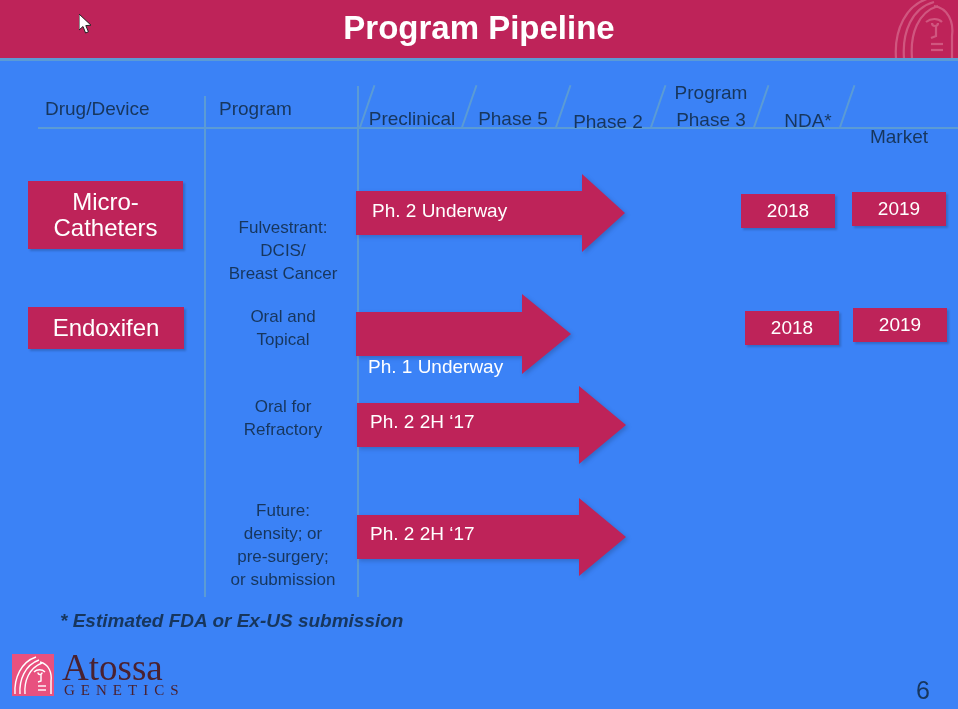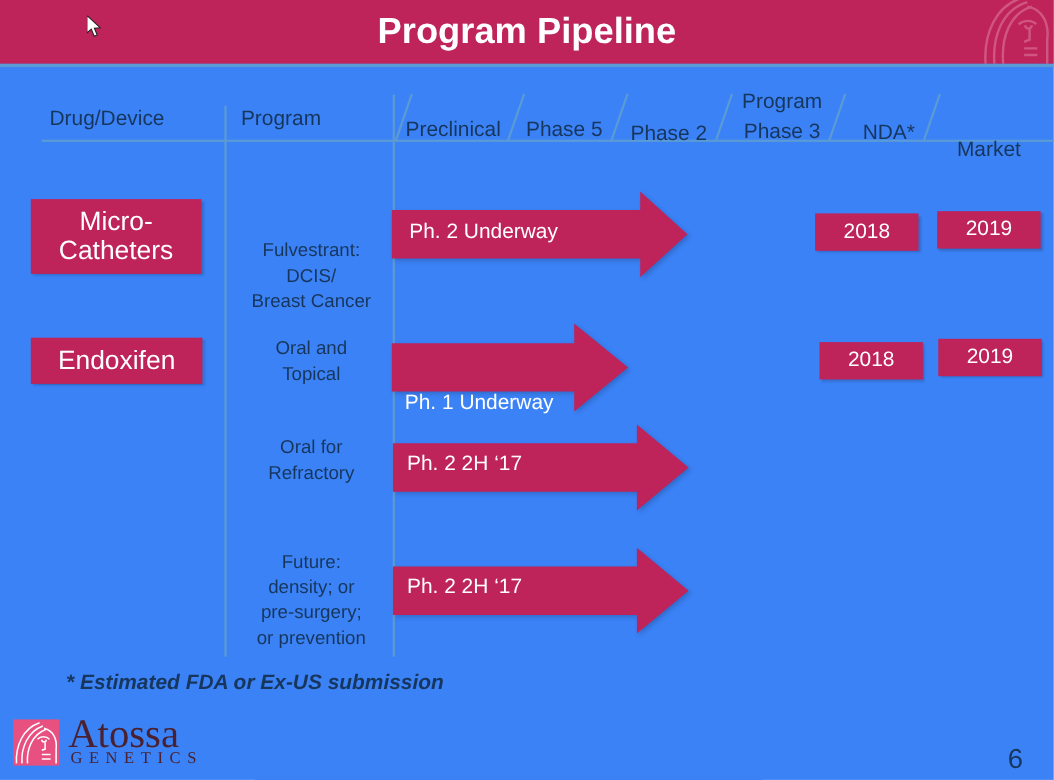--- a/index.html
+++ b/index.html
@@ -254,21 +254,21 @@
   <div class="arrow" style="left:357px;top:385px;">
     <svg width="270" height="80" viewBox="0 0 270 80">
       <polygon points="0,18 222,18 222,1 269,40 222,79 222,62 0,62" fill="#be2359"></polygon>
     </svg>
   </div>
   <div class="arrow-label" style="left:370px;top:411px;">Ph. 2 2H ‘17</div>
 
   <div class="prog-text prog4">Future:
 density; or
 pre-surgery;
-or prevention</div>
+or submission</div>
 
   <div class="arrow" style="left:357px;top:497px;">
     <svg width="270" height="80" viewBox="0 0 270 80">
       <polygon points="0,18 222,18 222,1 269,40 222,79 222,62 0,62" fill="#be2359"></polygon>
     </svg>
   </div>
   <div class="arrow-label" style="left:370px;top:523px;">Ph. 2 2H ‘17</div>
 
   <div class="footnote">* Estimated FDA or Ex-US submission</div>
 

